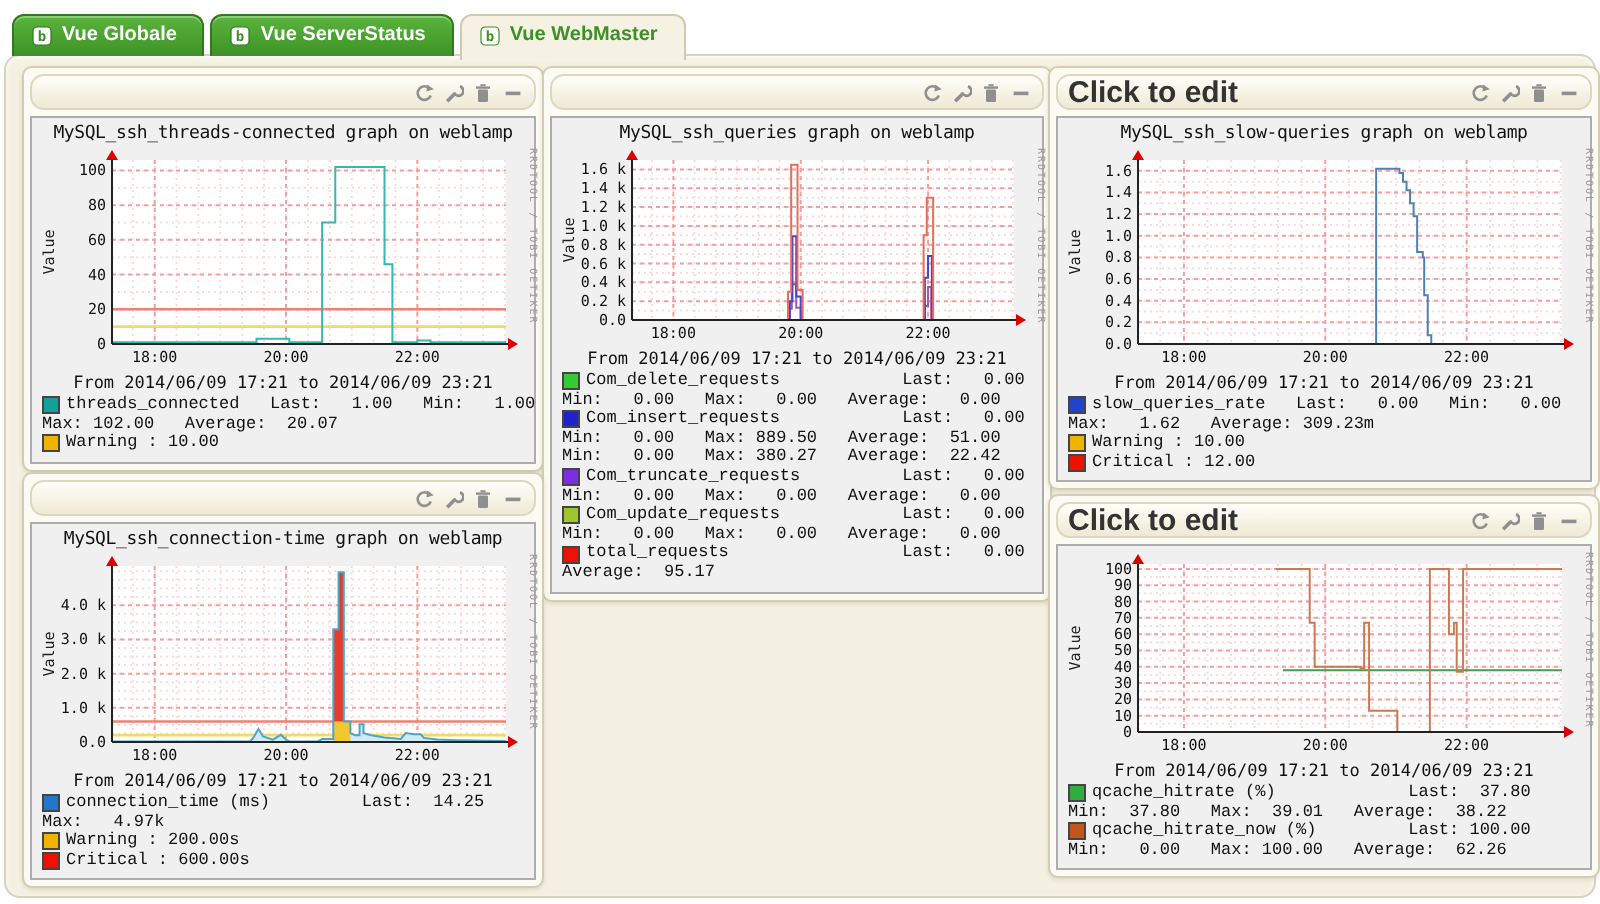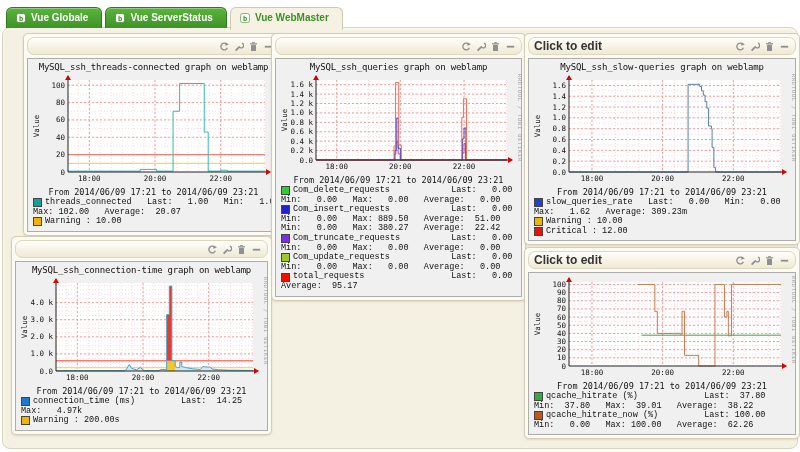--- a/index.html
+++ b/index.html
@@ -11,29 +11,29 @@
     border:1px solid #2e7a1d;border-bottom:none;border-radius:6px 6px 0 0;
     background:linear-gradient(#5ab43c,#3e9226);color:#fff;font-weight:bold;font-size:10px;cursor:pointer;
     box-shadow:inset 0 1px 0 rgba(255,255,255,.35);}
   .tab.active{background:#f6f2e3;color:#3d8f27;border-color:#cfc9ae;padding-bottom:7px;margin-bottom:-2px;z-index:6;box-shadow:none;}
   .tabicon{width:10px;height:10px;flex:none;}
   
   .board{position:absolute;left:2px;right:2px;top:27px;bottom:3px;background:#f5f1e2;
     border:1px solid #d9d3bd;border-radius:8px;box-shadow:inset 0 1px 2px rgba(255,255,255,.8);}
   .panel{position:absolute;background:#fbfaf3;border:1px solid #d3cdb3;border-radius:5px;padding:3px;
     box-shadow:0 1px 2px rgba(150,140,110,.25);}
-  .pos1{left:20px;top:5px;width:253px;}
+  .pos1{left:8px;top:5px;width:253px;}
   .pos2{left:268px;top:5px;width:247px;}
   .pos3{left:521px;top:5px;width:268px;}
   .pos4{left:8px;top:208px;width:253px;}
   .pos5{left:521px;top:219px;width:268px;}
   .phead{height:16px;border:1px solid #ddd7bf;border-radius:7px;margin-bottom:3px;
     background:linear-gradient(#fffef9,#efe9d4);display:flex;align-items:center;justify-content:space-between;
     padding:0 5px;cursor:move;}
-  .ptitle{font-size:12px;font-weight:bold;color:#333;}
+  .ptitle{font-size:15px;font-weight:bold;color:#333;}
   .picons{display:flex;gap:4px;align-items:center;}
   .icon-btn{width:11px;height:11px;cursor:pointer;display:block;}
   
   .gbox{background:#f0f0f0;border:1px solid #adadad;padding:3px 2px 4px 2px;}
   .gtitle{text-align:center;font:9px "DejaVu Sans Mono",monospace;color:#111;letter-spacing:-.2px;
     margin:0 0 2px 0;white-space:nowrap;overflow:hidden;}
   .chart-row{display:flex;align-items:stretch;}
   .chart-row svg{flex:none;display:block;}
   .rrd-mark{flex:none;width:8px;writing-mode:vertical-rl;font:5px "DejaVu Sans Mono",monospace;
     color:#999;letter-spacing:1px;line-height:7px;overflow:hidden;}
@@ -491,20 +491,21 @@
               </g>
               <text x="9" y="50" text-anchor="middle" font-family="DejaVu Sans Mono,monospace" font-size="7.5" fill="#222" transform="rotate(-90 9 50)">Value</text>
             </svg>
             <div class="rrd-mark">RRDTOOL / TOBI OETIKER</div>
           </div>
           <div class="from-line">From 2014/06/09 17:21 to 2014/06/09 23:21</div>
           <div class="legend">
             <div class="lrow"><span class="sw" style="background: rgb(34, 119, 204);"></span><span>connection_time (ms)         Last:  14.25</span></div>
             <div class="lrow"><span>Max:   4.97k</span></div>
             <div class="lrow"><span class="sw" style="background: rgb(238, 180, 0);"></span><span>Warning : 200.00s</span></div>
+            <div class="lrow"><span class="sw" style="background: rgb(238, 17, 0);"></span><span>Critical : 600.00s</span></div>
           </div>
         </div>
     </section>
 
     <section class="panel pos5">
       <div class="phead">
         <span class="ptitle">Click to edit</span>
         <span class="picons">
             <svg class="icon-btn" viewBox="0 0 11 11">
               <path d="M8.9 3.4 A3.4 3.4 0 1 0 9.4 6.8" fill="none" stroke="#8f8f8f" stroke-width="1.3"></path>

